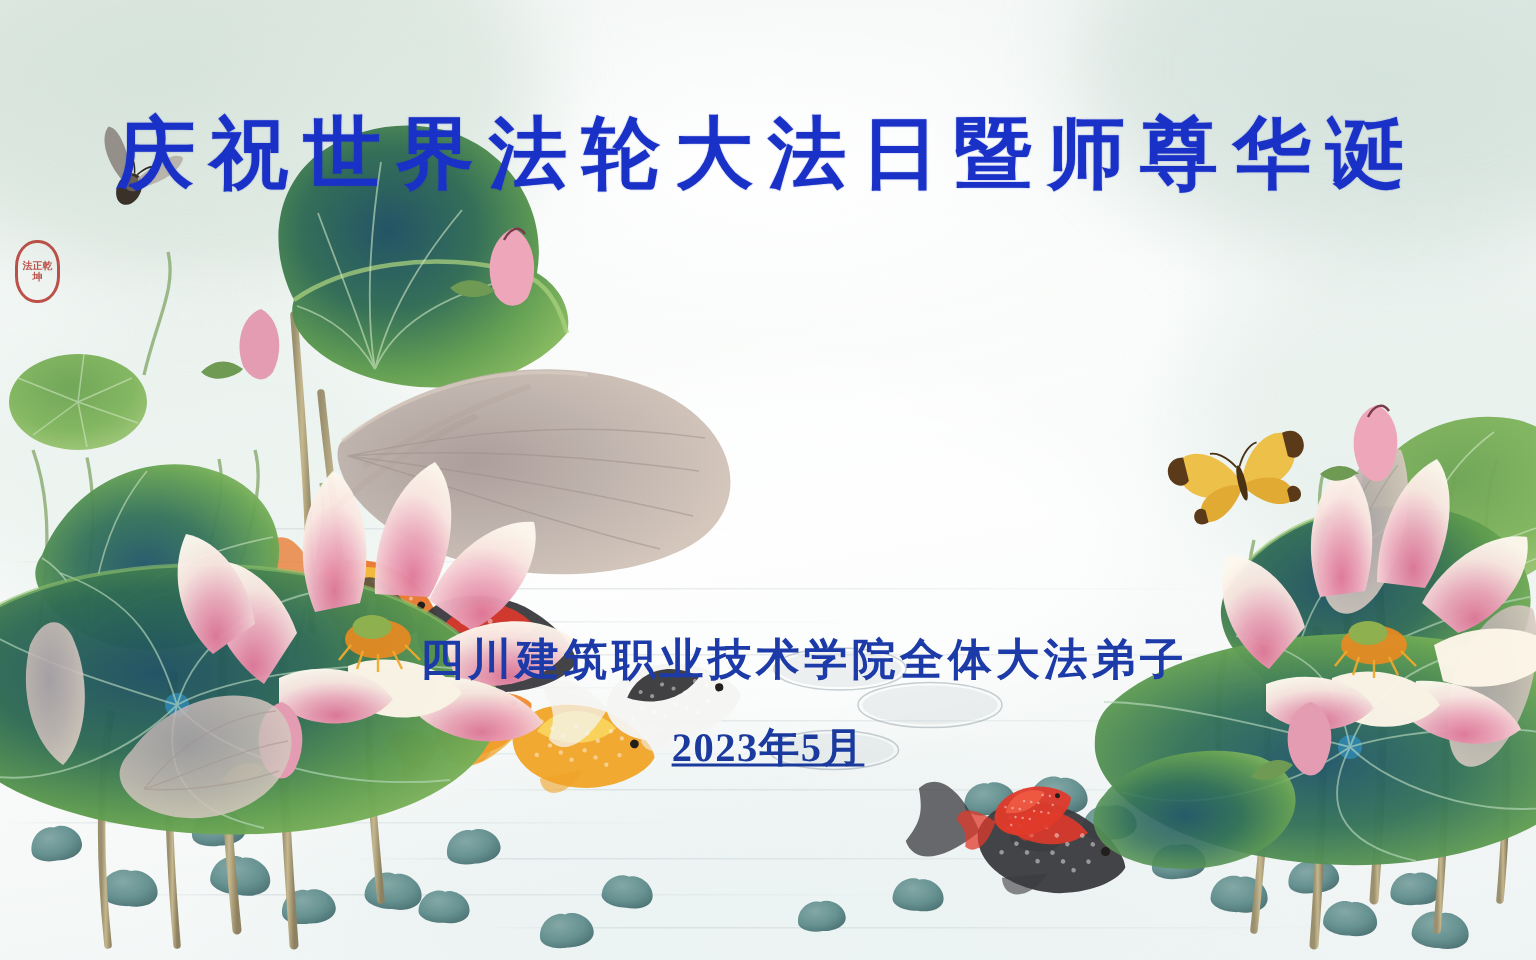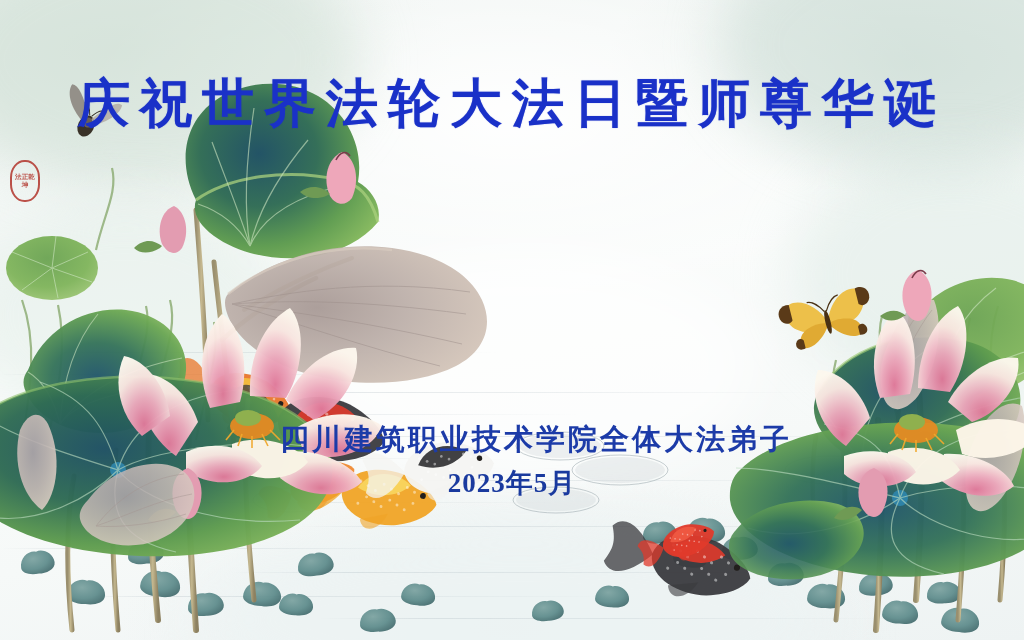--- a/index.html
+++ b/index.html
@@ -23,22 +23,22 @@
     position:absolute;left:0;right:0;top:78px;text-align:center;
     font-size:52px;line-height:1;font-weight:700;letter-spacing:10px;
     color:#1a31c8;white-space:nowrap;
     text-shadow:0 0 1px rgba(26,49,200,.55);
   }
   #byline{
     position:absolute;left:0;right:0;top:420px;text-align:center;
     font-size:29px;font-weight:700;letter-spacing:3px;color:#1c3ba8;white-space:nowrap;margin-left:48px;
   }
   #datestamp{
-    position:absolute;left:0;right:0;top:465px;text-align:center;
-    font-size:27px;font-weight:700;letter-spacing:1px;color:#1a3a9e;white-space:nowrap;
+    position:absolute;left:0;right:0;top:480px;text-align:center;
+    font-size:27px;font-weight:700;letter-spacing:1px;color:#1a3a9e;white-space:nowrap;text-decoration:underline;
   }
   
   #seal{
     position:absolute;left:10px;top:160px;width:26px;height:38px;
     border:2.5px solid #b2352c;border-radius:48% 48% 48% 48%/42% 42% 42% 42%;
     color:#b2352c;font-size:7px;line-height:8px;font-weight:700;
     display:flex;align-items:center;justify-content:center;text-align:center;
     letter-spacing:0;opacity:.85;overflow:hidden;
   }
   #seal span{transform:scale(.95);}

